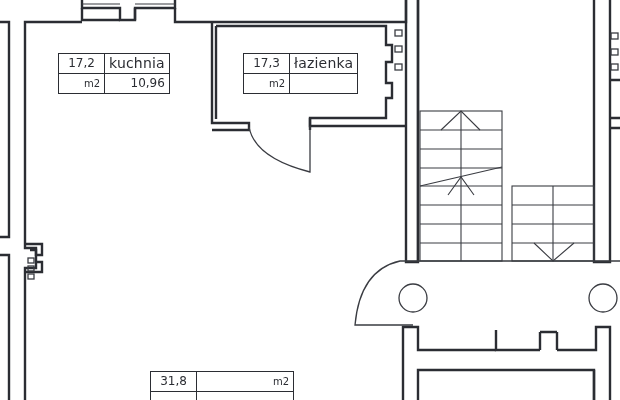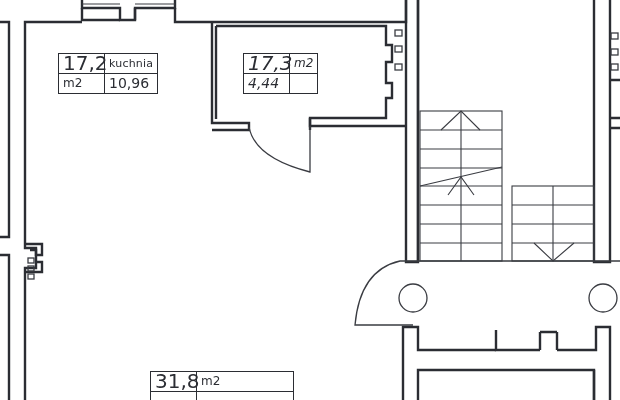--- a/index.html
+++ b/index.html
@@ -8,24 +8,24 @@
   .w { fill: none; stroke: #2b2d33; stroke-width: 2.4; stroke-linejoin: miter; }
   .t { fill: none; stroke: #3a3c42; stroke-width: 1.3; }
   .h { fill: none; stroke: #3a3c42; stroke-width: 1.1; }
   .label {
     position: absolute; border: 1.3px solid #2b2d33; background: #fff;
     display: grid; grid-template-columns: 46px auto; color: #2b2d33;
   }
   .label > div { border-right: 1.3px solid #2b2d33; border-bottom: 1.3px solid #2b2d33; padding: 0 4px; line-height: 19px; height: 19px; white-space: nowrap; }
   .label > div:nth-child(2n) { border-right: none; }
   .label > div:nth-child(n+3) { border-bottom: none; }
-  .num { font-size: 20px; text-align: right; }
-  .name { font-size: 11px; letter-spacing: 0.2px; }
-  .unit { font-size: 12px; text-align: left; }
-  .area { font-size: 14px; }
+  .num { font-size: 12px; text-align: center; }
+  .name { font-size: 14px; letter-spacing: 0.2px; }
+  .unit { font-size: 10px; text-align: right; }
+  .area { font-size: 12px; text-align: right; }
 </style>
 </head>
 <body>
 
 <svg id="plan" viewBox="0 0 620 400" xmlns="http://www.w3.org/2000/svg">
 
   <g>
     <path class="w" d="M82,0 V8 H120 V20 H135 V8 H175 V0"></path>
     <path class="w" d="M82,8 V20 H120"></path>
     <path class="w" d="M135,20 V8"></path>
@@ -101,23 +101,23 @@
   </g>
 </svg>
 
 <div class="label" style="left:58px; top:53px;">
   <div class="num">17,2</div>
   <div class="name">kuchnia</div>
   <div class="unit">m2</div>
   <div class="area">10,96</div>
 </div>
 
-<div class="label" style="left:243px; top:53px;font-style:italic;">
+<div class="label" style="left:243px; top:53px;">
   <div class="num">17,3</div>
+  <div class="name">łazienka</div>
   <div class="unit">m2</div>
-  <div class="area">4,44</div>
 </div>
 
 <div class="label" style="left:150px; top:371px; grid-template-columns:46px 96px;">
   <div class="num">31,8</div>
   <div class="unit">m2</div>
   <div class="area"></div>
 </div>
 
 </body></html>

